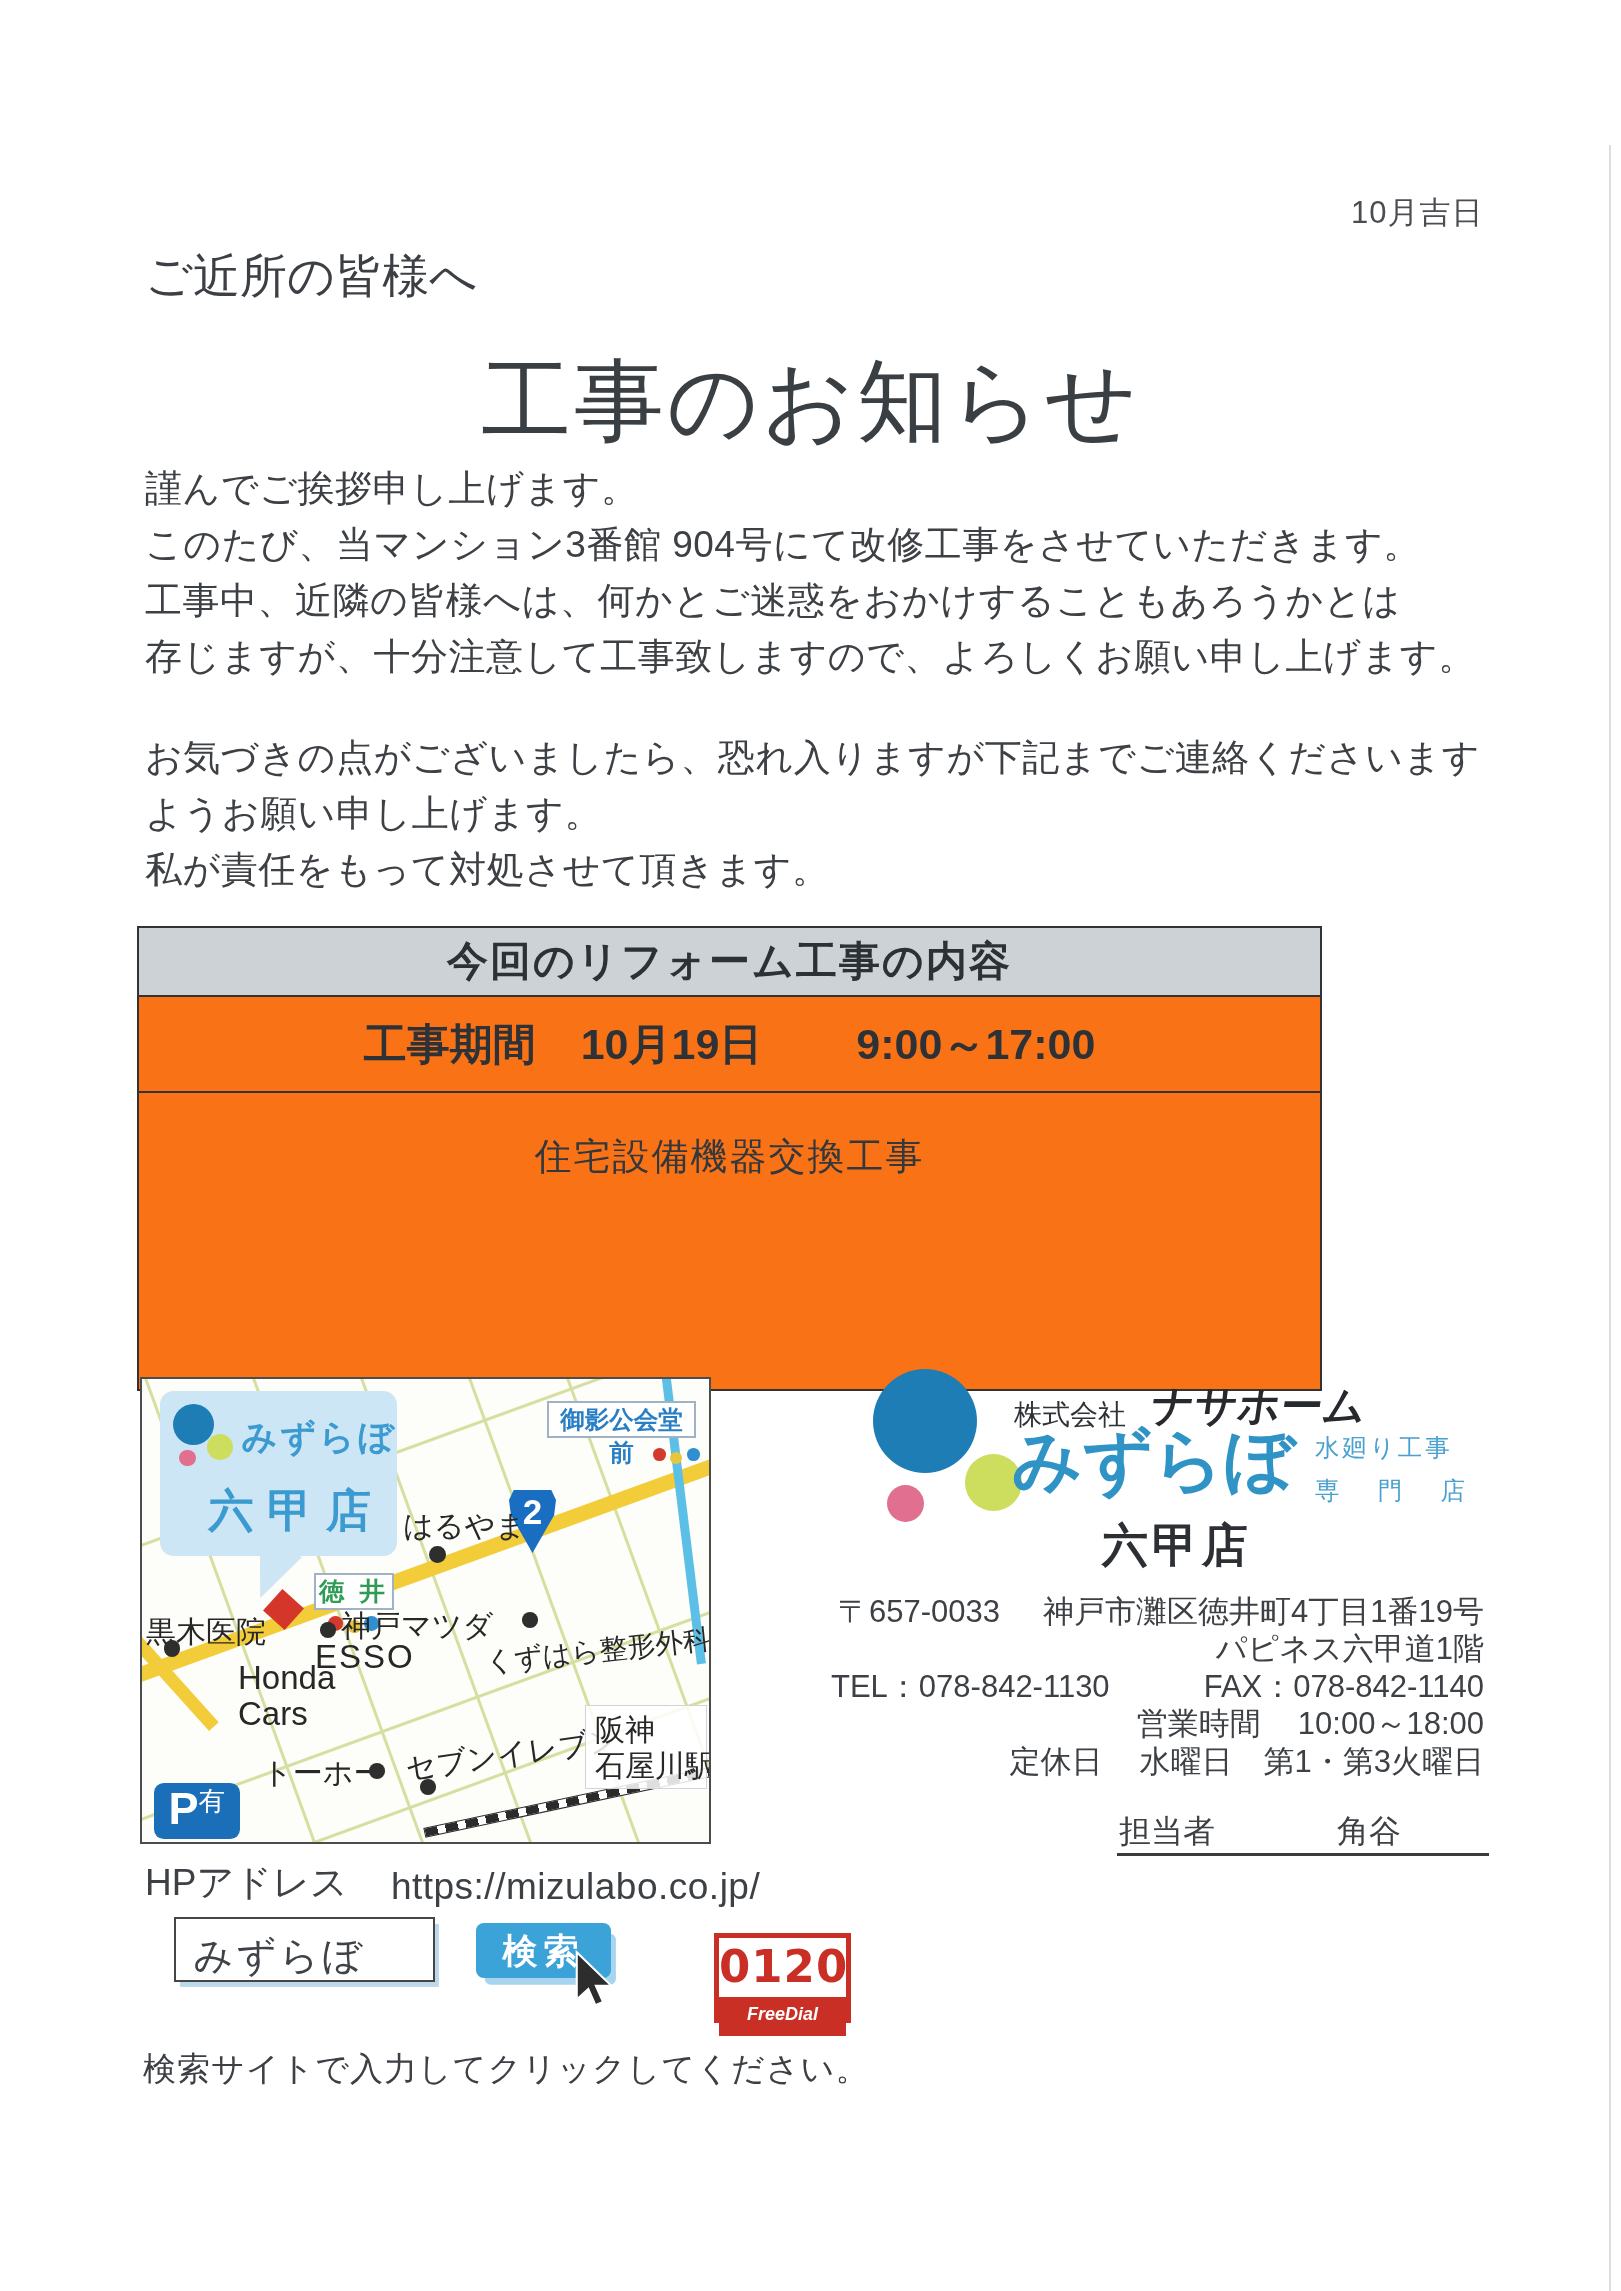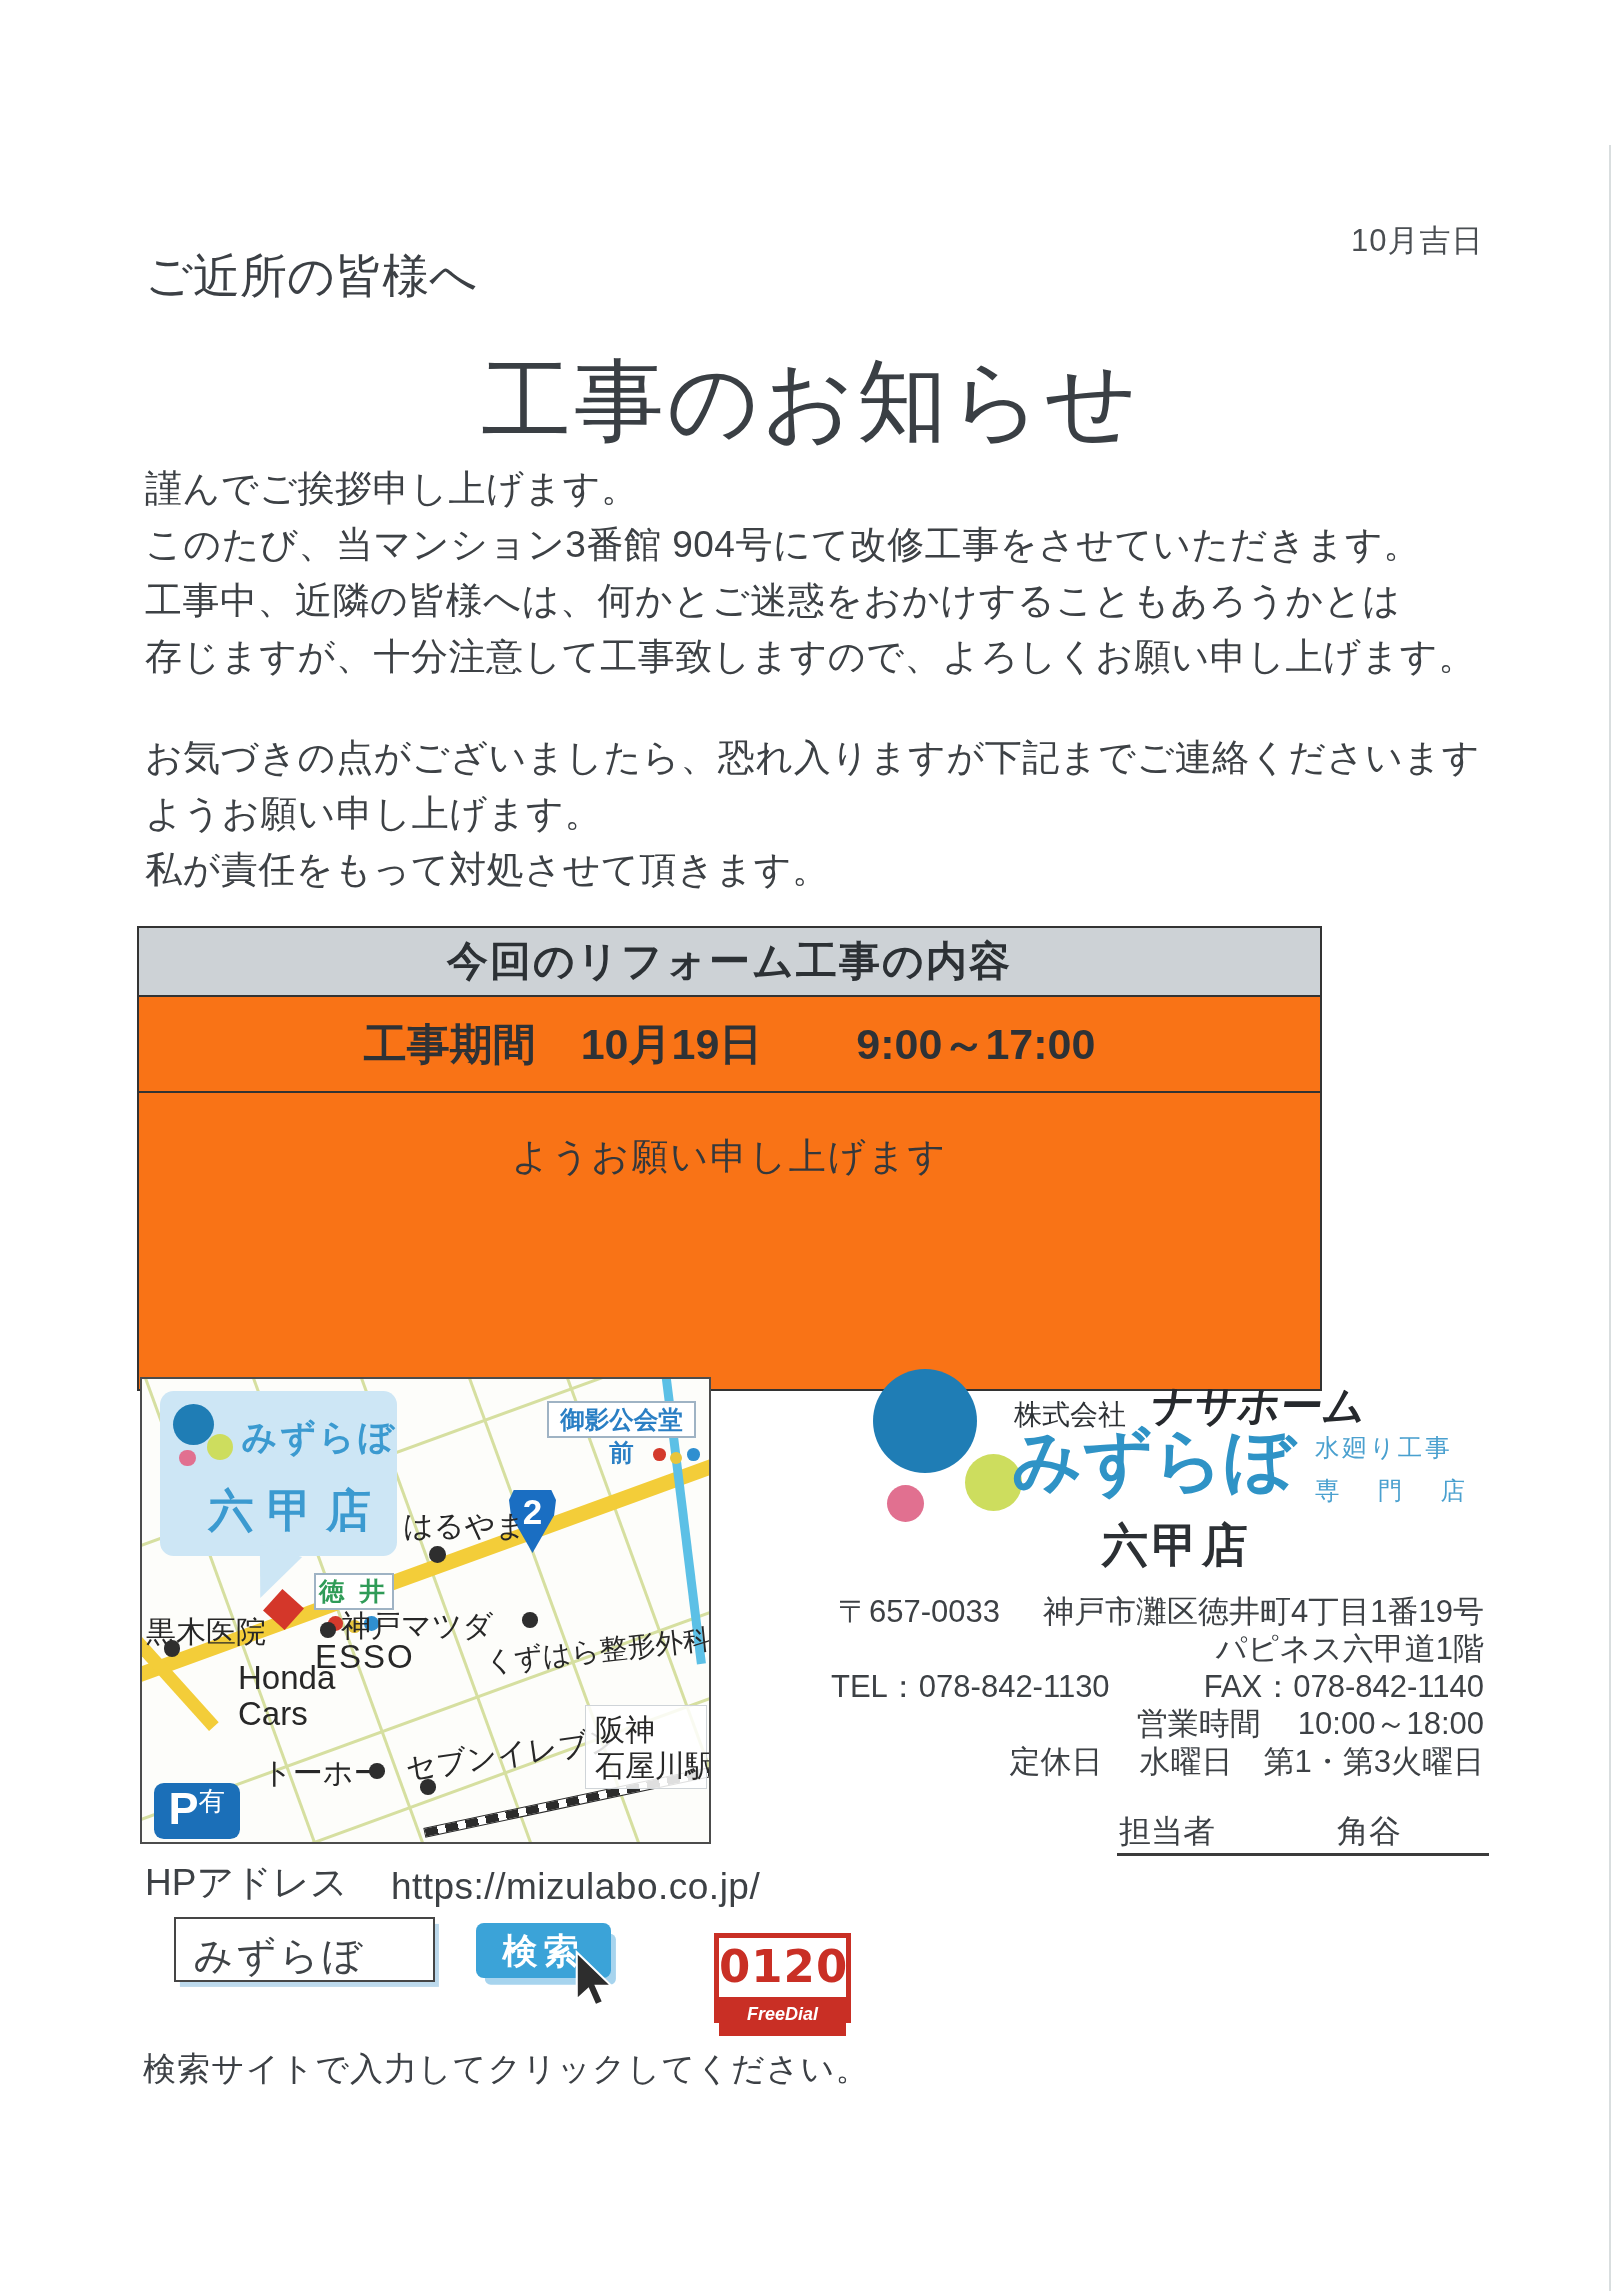--- a/index.html
+++ b/index.html
@@ -4,21 +4,21 @@
 <style>
   html,body{margin:0;padding:0;background:#eceff1;}
   .page{
     position:relative; width:1621px; height:2292px; background:#ffffff;
     font-family:"Liberation Sans","DejaVu Sans",sans-serif; color:#3e4247;
     overflow:hidden; margin:0 auto;
   }
   .abs{position:absolute;}
   .scanline{position:absolute; left:1609px; top:145px; width:2px; height:2147px; background:#d9dedf;}
 
-  .date{left:1351px; top:192px; font-size:31px; color:#4a4e52; letter-spacing:1px;margin-top:28px;}
+  .date{left:1351px; top:192px; font-size:31px; color:#4a4e52; letter-spacing:1px;}
   .salutation{left:145px; top:245px; font-size:47px; color:#3c4045;}
   .title{left:0; top:341px; width:1621px; text-align:center; font-size:90px; color:#3a3f44; letter-spacing:2.9px;}
 
   .para{font-size:37px; line-height:56px; color:#3d4145; letter-spacing:0.5px;}
   .p1{left:145px; top:461px;}
   .p2{left:145px; top:730px;}
 
   
   .ntable{left:137px; top:926px; width:1185px; border:2.9px solid #333; box-sizing:border-box; background:#f97316;}
   .nt-header{height:67px; line-height:67px; background:#cdd2d6; border-bottom:2.9px solid #333;
@@ -104,21 +104,21 @@
     <div>ようお願い申し上げます。</div>
     <div>私が責任をもって対処させて頂きます。</div>
   </div>
 
   <div class="abs ntable">
     <div class="nt-header">今回のリフォーム工事の内容</div>
     <div class="nt-period">
       <span>工事期間</span><span class="gap1">10月19日</span><span class="gap2">9:00～17:00</span>
     </div>
     <div class="nt-content">
-      <div>ようお願い申し上げます</div>
+      <div>住宅設備機器交換工事</div>
     </div>
   </div>
 
   <div class="abs map">
 
     <div class="abs gline" style="left:-39px;top:54px;width:686px;height:2.9px;transform:rotate(-20deg);"></div>
     <div class="abs gline" style="left:-39px;top:328px;width:686px;height:2.9px;transform:rotate(-20deg);"></div>
     <div class="abs gline" style="left:-39px;top:414px;width:686px;height:2.9px;transform:rotate(-20deg);"></div>
     <div class="abs gline" style="left:88px;top:-78px;width:2.9px;height:627px;transform:rotate(-20deg);"></div>
     <div class="abs gline" style="left:196px;top:-78px;width:2.9px;height:627px;transform:rotate(-20deg);"></div>

